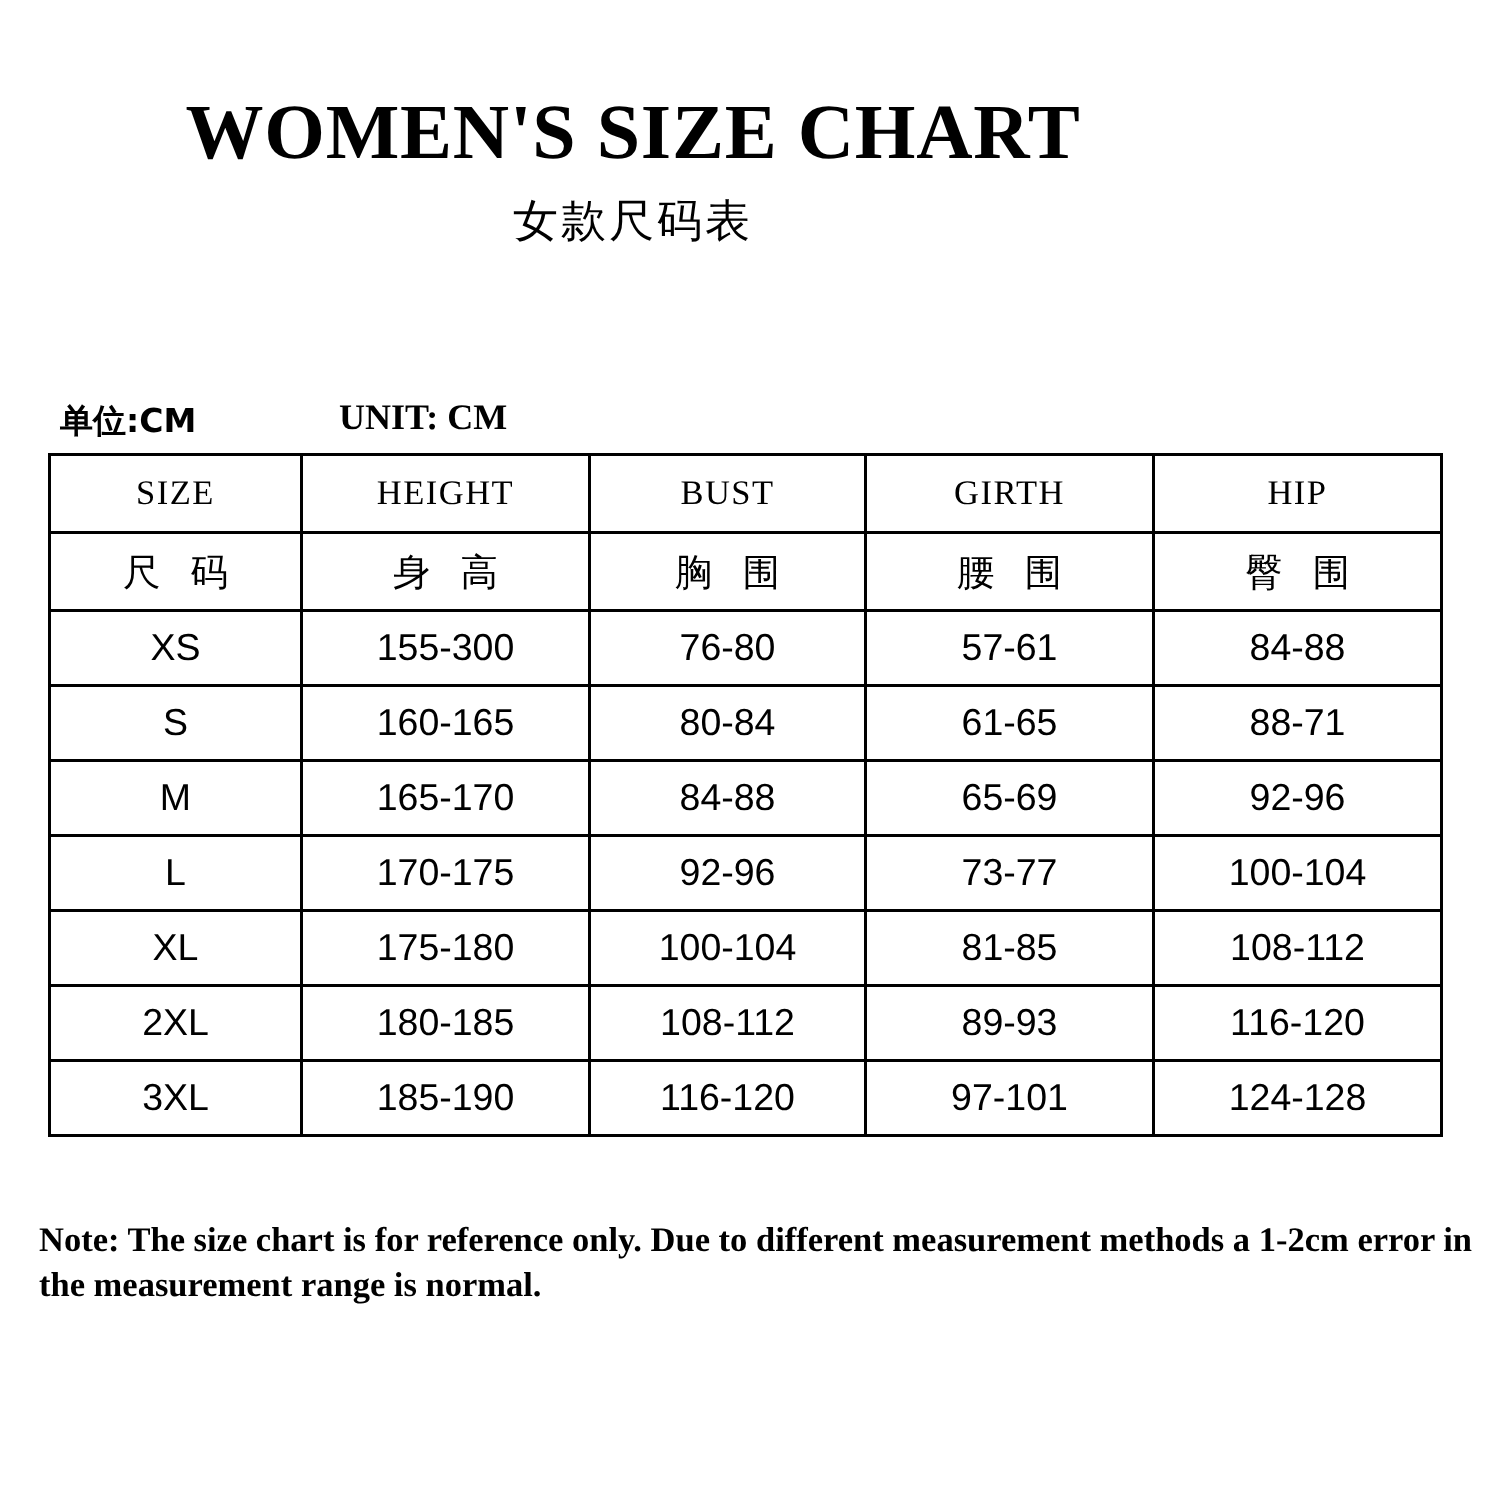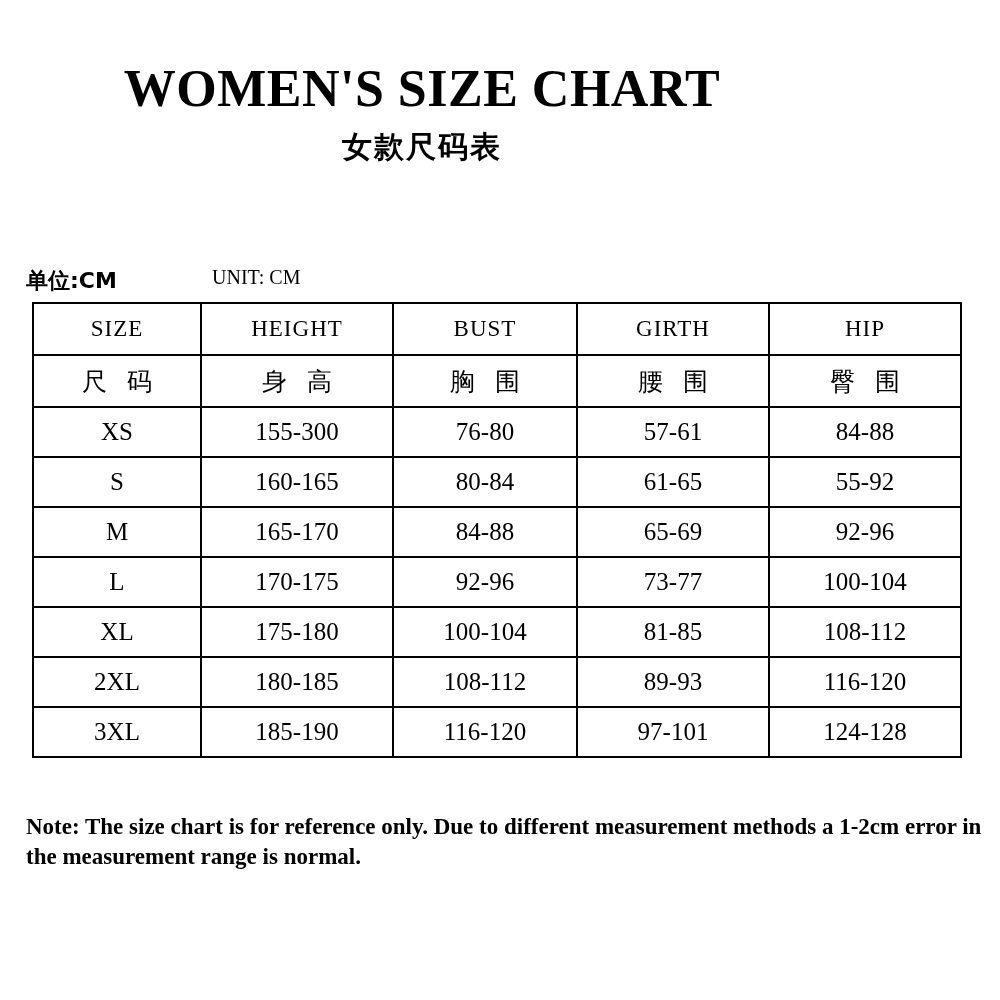--- a/index.html
+++ b/index.html
@@ -26,49 +26,49 @@
   }
   .title-en {
     font-size: 52px;
     font-weight: 700;
     letter-spacing: 0.5px;
     line-height: 1.05;
     font-family: "Liberation Serif", "DejaVu Serif", serif;
   }
   .title-cn {
     font-size: 30px;
-    font-weight: 700;
+    font-weight: 400;
     margin-top: 10px;
     letter-spacing: 2px;
     font-family: "DejaVu Sans", "Liberation Sans", sans-serif;
   }
   .unit-row {
     position: absolute;
     top: 266px;
-    left: 26px;
+    left: 40px;
     width: 930px;
     height: 30px;
     font-size: 23px;
     font-weight: 700;
   }
   .unit-cn {
     position: absolute;
     left: 0px;
     top: 0px;
     font-family: "DejaVu Sans", "Liberation Sans", sans-serif;
     font-weight: 700;
     font-size: 22px;
   }
   .unit-en {
     position: absolute;
     left: 186px;
     top: 0px;
     font-family: "Liberation Serif", "DejaVu Serif", serif;
-    font-weight: 400;
-    font-size: 20px;
+    font-weight: 700;
+    font-size: 24px;
   }
   table.size-table {
     position: absolute;
     top: 302px;
     left: 32px;
     width: 928px;
     border-collapse: collapse;
     table-layout: fixed;
   }
   table.size-table td,
@@ -91,21 +91,21 @@
     font-size: 25px;
     font-weight: 700;
     font-family: "DejaVu Sans", "Liberation Sans", sans-serif;
     letter-spacing: 6px;
     text-indent: 6px;
     border-radius: 11px;
   }
   .data-row td {
     height: 48px;
     font-size: 25px;
-    font-family: Liberation Serif, serif;
+    font-family: Liberation Sans, sans-serif;
   }
   .col-size { width: 168px; }
   .col-height { width: 192px; }
   .col-bust { width: 184px; }
   .col-girth { width: 192px; }
   .col-hip { width: 192px; }
   .note {
     position: absolute;
     top: 812px;
     left: 26px;
@@ -160,21 +160,21 @@
         <td>155-300</td>
         <td>76-80</td>
         <td>57-61</td>
         <td>84-88</td>
       </tr>
       <tr class="data-row">
         <td>S</td>
         <td>160-165</td>
         <td>80-84</td>
         <td>61-65</td>
-        <td>55-92</td>
+        <td>88-71</td>
       </tr>
       <tr class="data-row">
         <td>M</td>
         <td>165-170</td>
         <td>84-88</td>
         <td>65-69</td>
         <td>92-96</td>
       </tr>
       <tr class="data-row">
         <td>L</td>

